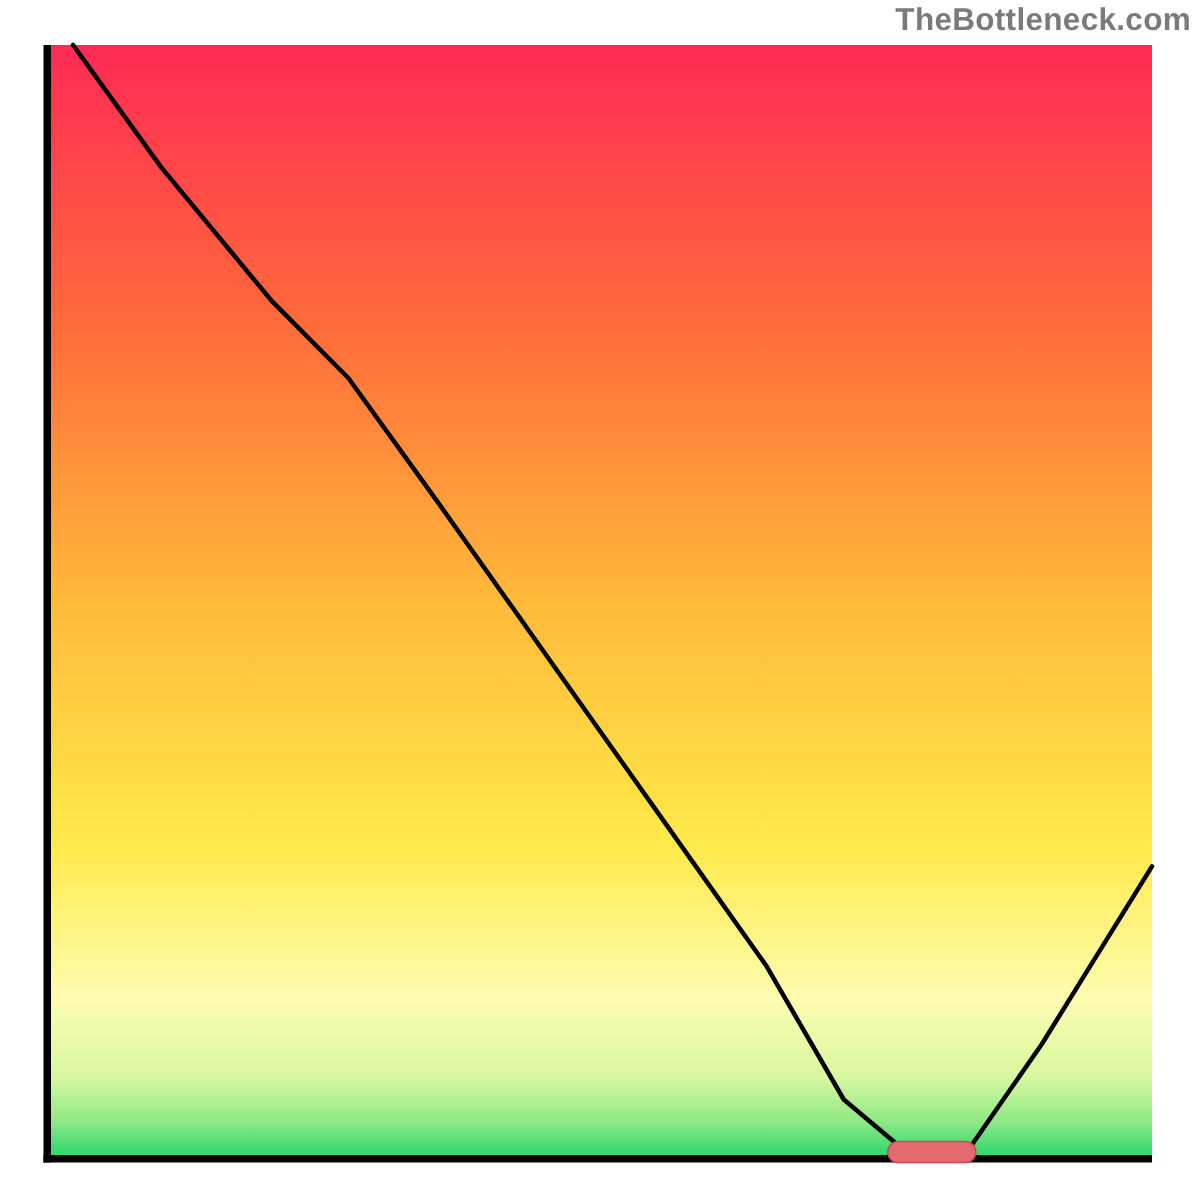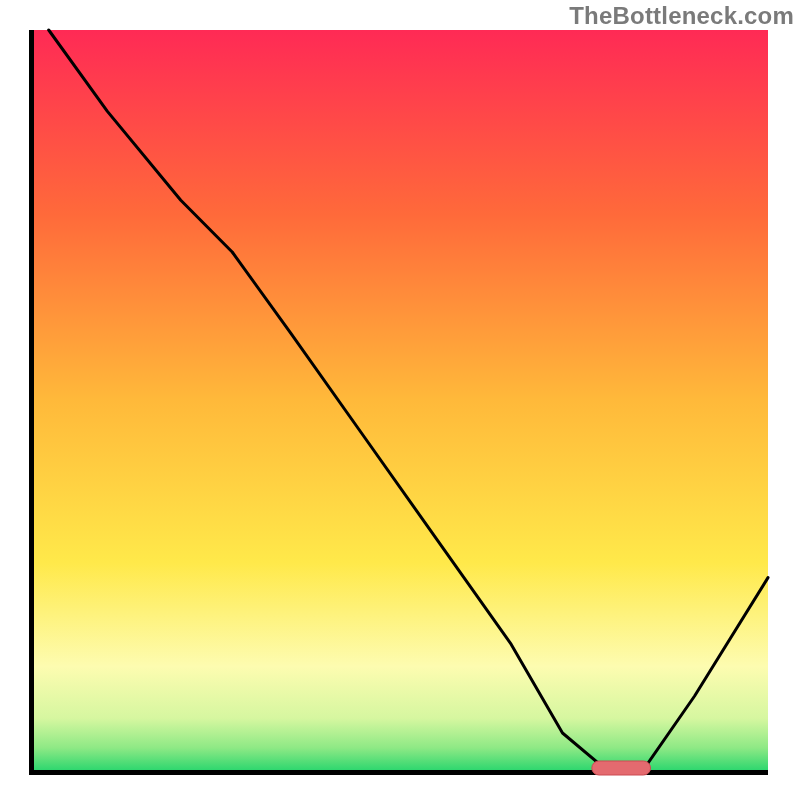--- a/index.html
+++ b/index.html
@@ -12,21 +12,21 @@
   }
   .chart-wrapper {
     position: relative;
     width: 800px;
     height: 800px;
   }
   .watermark {
     position: absolute;
     top: 2px;
     right: 6px;
-    font-size: 24px;
+    font-size: 21px;
     font-weight: 600;
     color: #7a7a7a;
     letter-spacing: 0.2px;
     z-index: 20;
   }
   svg {
     display: block;
   }
 </style>
 </head>

